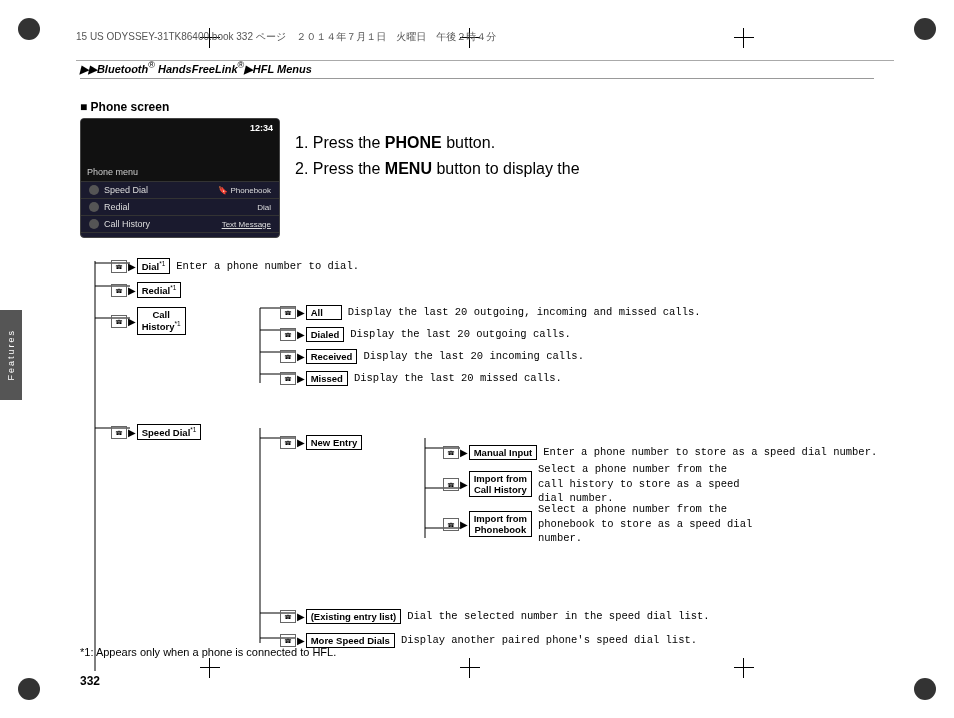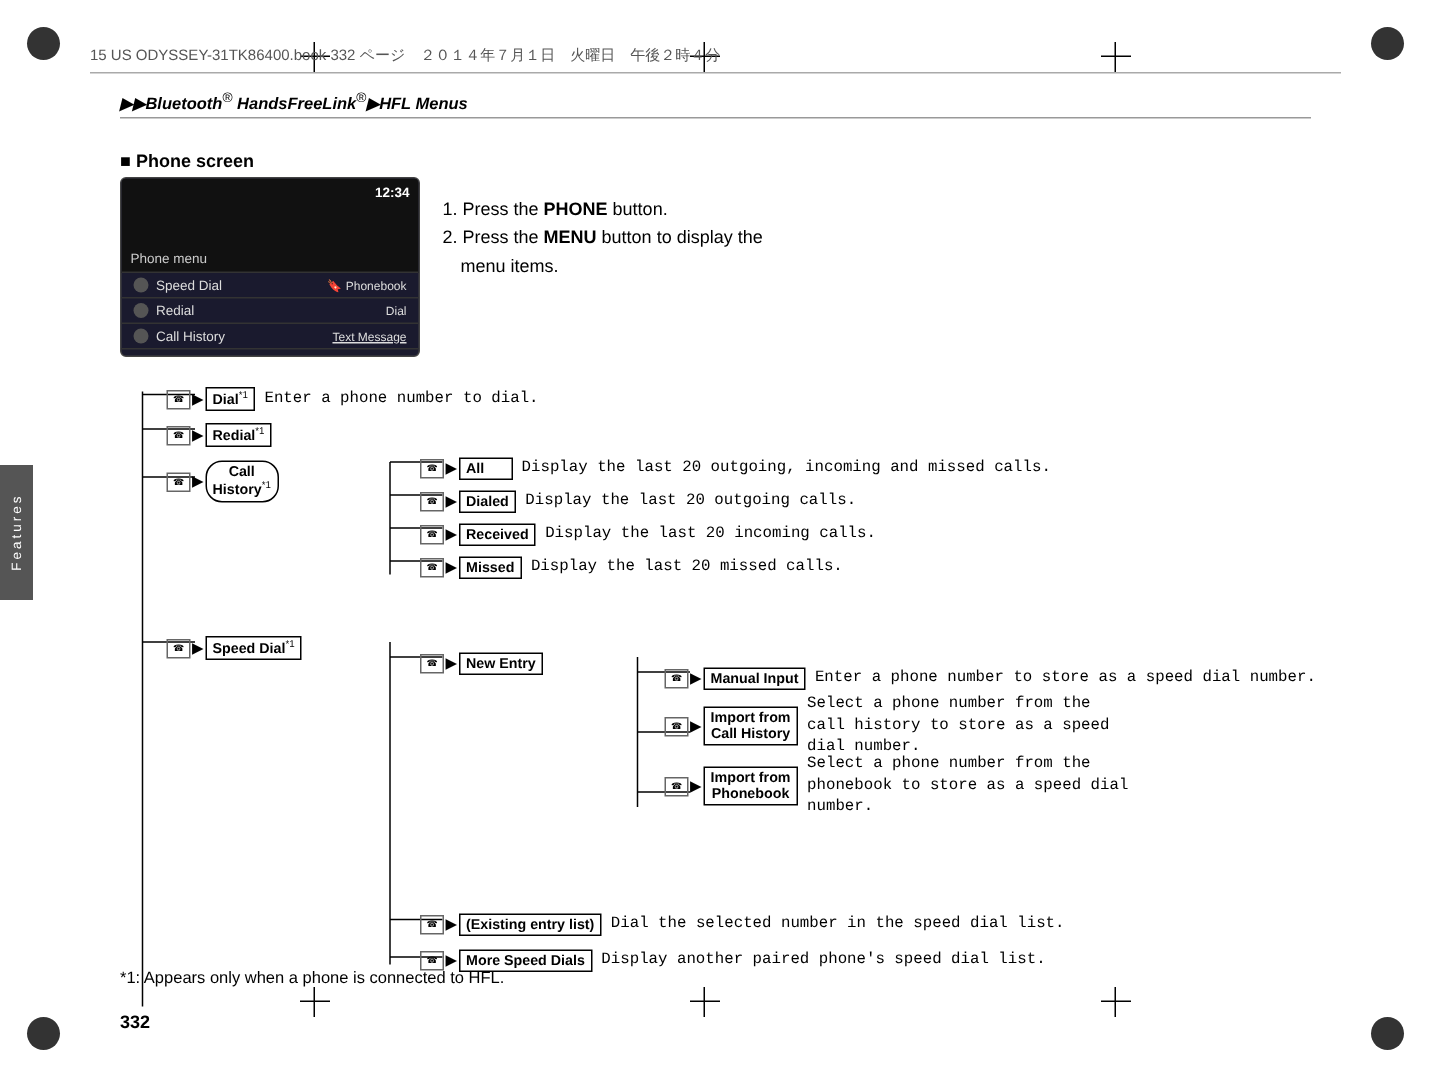--- a/index.html
+++ b/index.html
@@ -11,26 +11,26 @@
       font-size: 12px;
       color: #000;
       overflow: hidden;
       position: relative;
     }
 
     
     .top-bar {
       position: absolute;
       top: 30px;
-      left: 60px;
+      left: 76px;
       right: 60px;
       font-size: 10px;
       color: #555;
       border-bottom: 1px solid #aaa;
-      padding-bottom: 4px;
+      padding-bottom: 16px;
     }
 
     
     .breadcrumb {
       position: absolute;
       top: 60px;
       left: 80px;
       font-size: 11px;
       color: #000;
     }
@@ -83,21 +83,21 @@
       background: #555;
       margin-right: 5px;
       flex-shrink: 0;
     }
 
     
     .instructions {
       position: absolute;
       top: 130px;
       left: 295px;
-      font-size: 12px;
+      font-size: 16px;
       line-height: 1.6;
     }
 
     
     .footnote {
       position: absolute;
       bottom: 60px;
       left: 80px;
       font-size: 11px;
     }
@@ -252,21 +252,20 @@
     <span style="margin-left:auto; font-size:8px;text-decoration:underline;">Text Message</span>
   </div>
 </div>
 
 <div class="instructions">
   <div>
     <span>1. Press the </span><strong>PHONE</strong><span> button.</span>
   </div>
   <div>
     <span>2. Press the </span><strong>MENU</strong><span> button to display the</span>
-    <div style="margin-left:12px;">menu items.</div>
   </div>
 </div>
 
 <div class="side-tab">
   <span class="side-tab-text">Features</span>
 </div>
 
 <svg class="tree-svg" width="800" height="420">
 
   <line x1="20" y1="8" x2="20" y2="418" stroke="#000" stroke-width="1"></line>
@@ -317,21 +316,21 @@
 
   <div class="row" style="top:24px; position:absolute; left:36px;">
     <div class="small-icon">☎</div>
     <span class="arr">▶</span>
     <div class="box">Redial<sup>*1</sup></div>
   </div>
 
   <div class="row" style="top:55px; position:absolute; left:36px;">
     <div class="small-icon">☎</div>
     <span class="arr">▶</span>
-    <div class="box" style="min-width:48px; text-align:center;border-radius:11px;">Call<br>History<sup>*1</sup></div>
+    <div class="box" style="min-width:48px; text-align:center;">Call<br>History<sup>*1</sup></div>
   </div>
 
   <div class="row" style="top:46px; position:absolute; left:205px;">
     <div class="small-icon">☎</div>
     <span class="arr">▶</span>
     <div class="box" style="min-width:36px;">All</div>
     <span class="txt">Display the last 20 outgoing, incoming and missed calls.</span>
   </div>
 
   <div class="row" style="top:68px; position:absolute; left:205px;">

